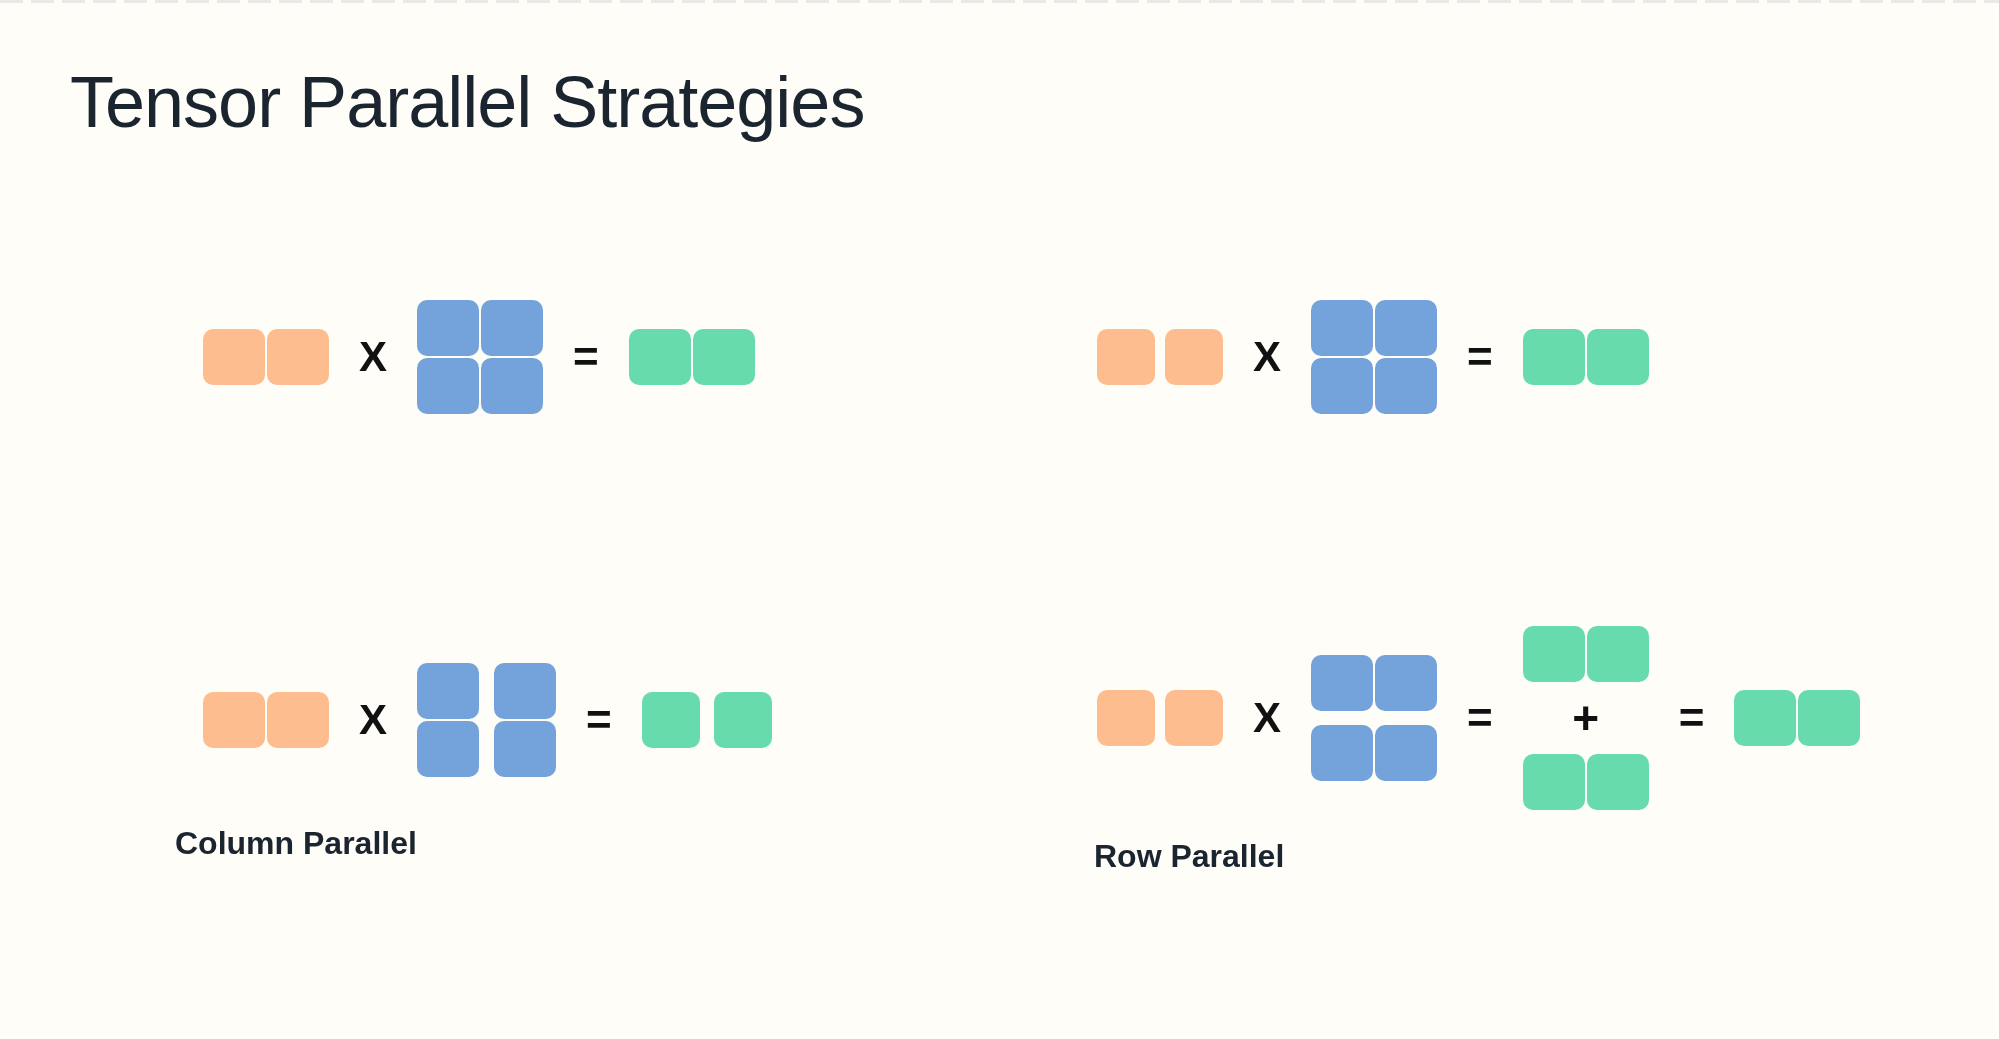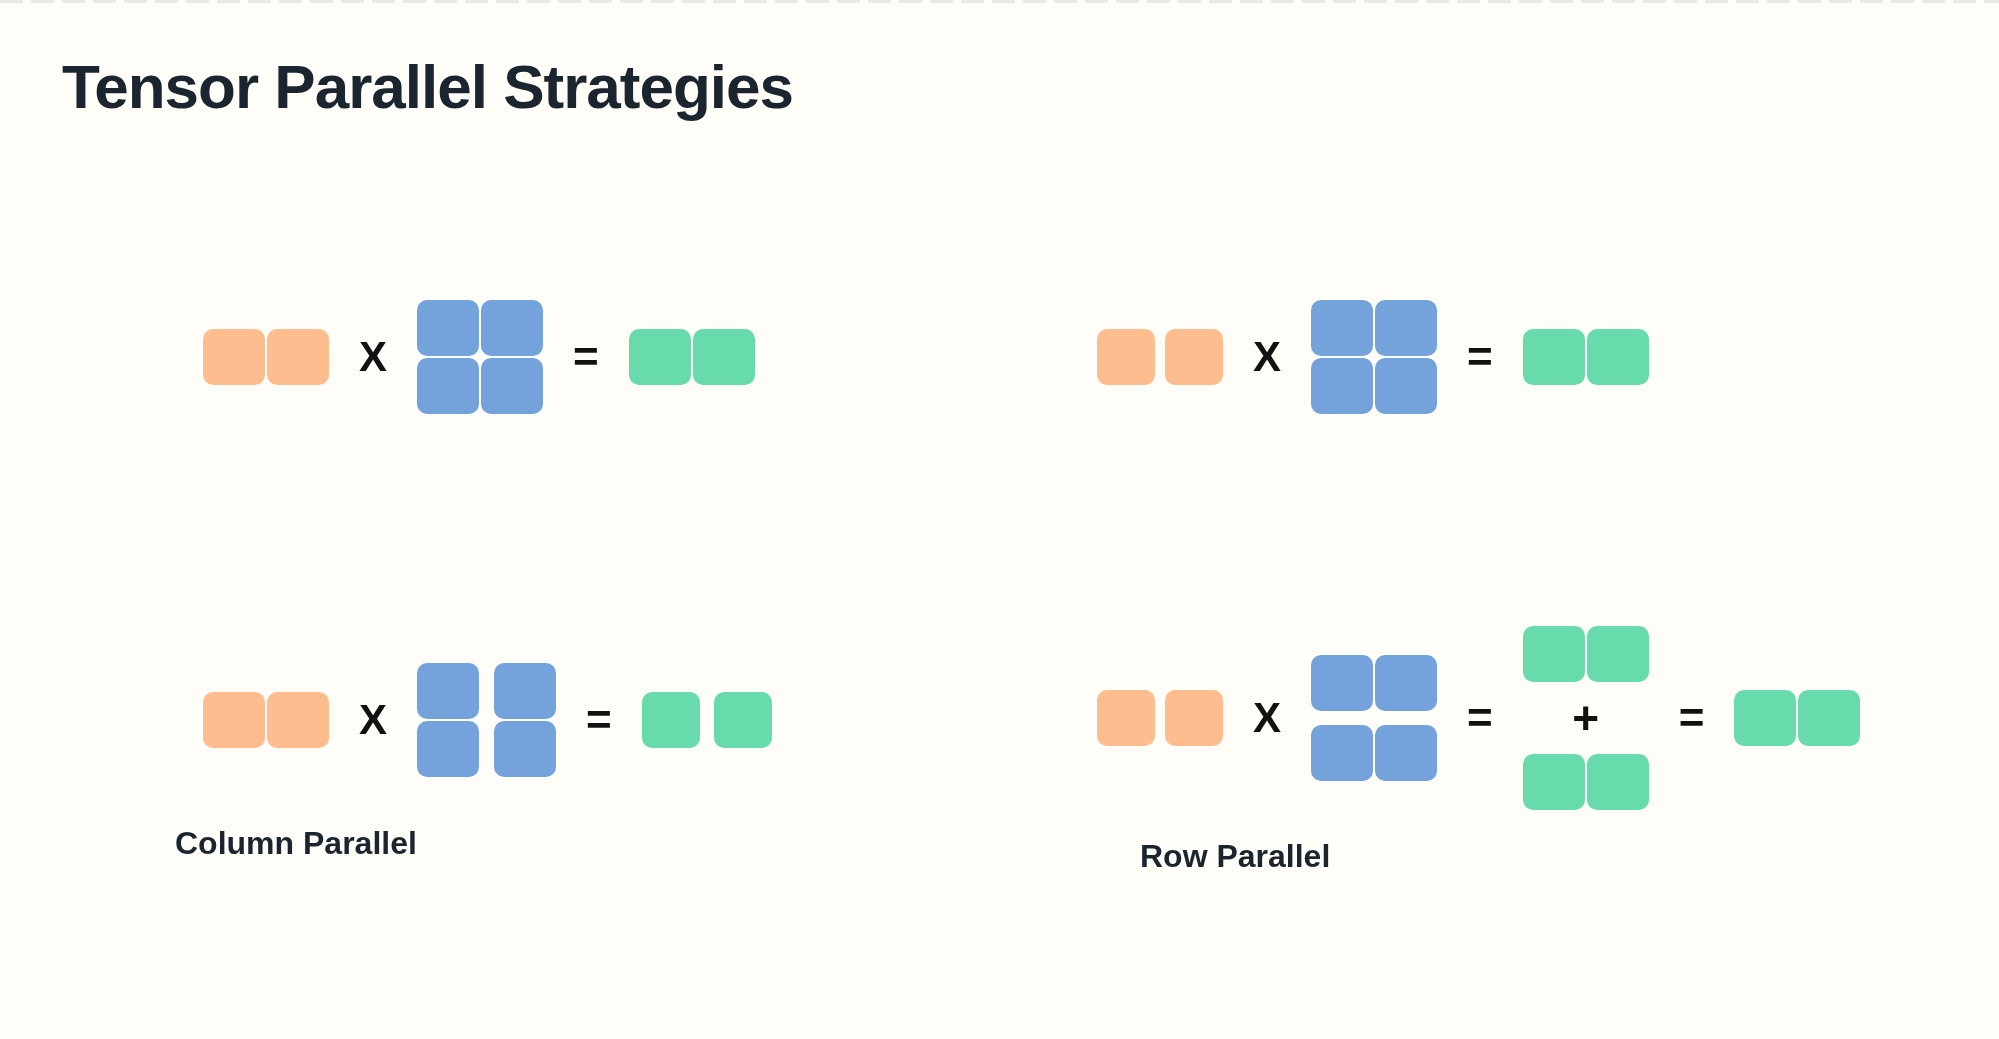--- a/index.html
+++ b/index.html
@@ -24,24 +24,24 @@
       var(--edge-dash, #e9e9e6) 0px,
       var(--edge-dash, #e9e9e6) 23px,
       transparent 23px,
       transparent 31px);
   }
 
   .title {
     position: absolute;
     left: 62px;
     top: 44px;
-    margin: 0;
-    font-size: 62px;
+    margin: 8px;
+    font-size: 72px;
     line-height: 1.4;
-    font-weight: bold;
+    font-weight: normal;
     letter-spacing: -1px;
     color: var(--title, #1b2530);
     white-space: nowrap;
   }
 
   .diagram {
     position: absolute;
     display: flex;
     align-items: center;
     column-gap: 30px;
@@ -92,21 +92,21 @@
   }
 
   .diagram-label {
     position: absolute;
     font-size: 32px;
     font-weight: bold;
     color: var(--label, #1b2530);
     white-space: nowrap;
   }
   #label-bl { left: 175px;  top: 825px; }
-  #label-br { left: 1140px; top: 838px; }
+  #label-br { left: 1094px; top: 838px; }
 </style>
 </head>
 <body>
 
 <div class="edge-dashes"></div>
 
 <h1 class="title">Tensor Parallel Strategies</h1>
 
 <div class="diagram" id="d-tl">
   <div class="pair">

